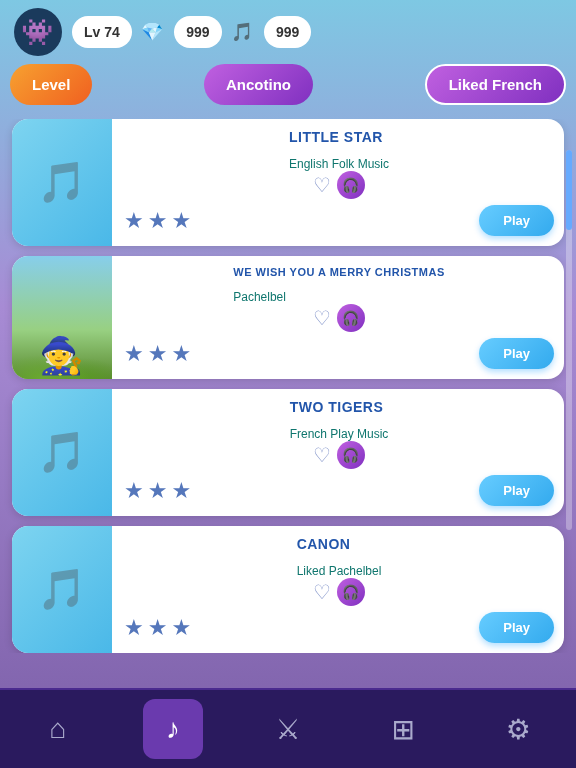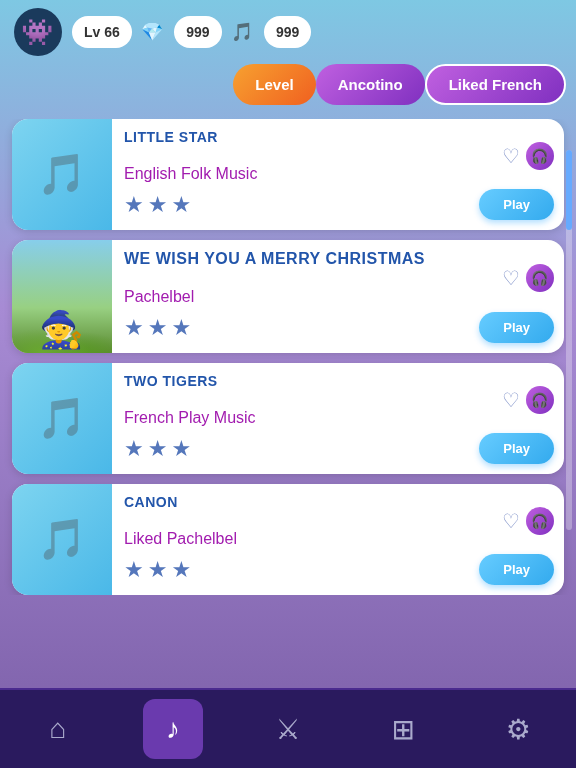--- a/index.html
+++ b/index.html
@@ -44,21 +44,21 @@
     .stat-bar span {
       font-size: 14px;
       font-weight: bold;
       color: #333;
     }
     .stat-icon { font-size: 18px; }
 
     
     .nav-tabs {
       display: flex;
-      justify-content: flex-end;
+      justify-content: space-between;
       gap: 0;
       margin-bottom: 14px;
       padding: 0 10px;
     }
     .tab-btn {
       border: none;
       border-radius: 22px;
       padding: 10px 22px;
       font-size: 15px;
       font-weight: bold;
@@ -102,41 +102,42 @@
       flex: 1;
       padding: 10px 10px 10px 12px;
       display: flex;
       flex-direction: column;
       justify-content: space-between;
     }
     .song-header {
       display: flex;
       align-items: center;
       justify-content: space-between;
+      flex-direction: column;
     }
     .song-title {
       font-size: 14px;
       font-weight: 900;
       color: #2255aa;
       text-transform: uppercase;
       letter-spacing: 0.5px;
     }
     .song-icons { display: flex; gap: 6px; align-items: center; }
     .heart-icon { font-size: 20px; color: #8899cc; }
     .headphone-icon {
       width: 28px; height: 28px;
       background: linear-gradient(135deg, #c060e0, #8030c0);
       border-radius: 50%;
       display: flex; align-items: center; justify-content: center;
       font-size: 14px; color: white;
     }
     .song-artist {
-      font-size: 16px;
-      color: #a21caf;
-      margin-top: 20px;
+      font-size: 12px;
+      color: #0f766e;
+      margin-top: 12px;
     }
     .song-footer {
       display: flex;
       align-items: center;
       justify-content: space-between;
       margin-top: 6px;
     }
     .stars { display: flex; gap: 4px; }
     .star { font-size: 22px; color: #5577bb; }
     .play-btn {
@@ -222,21 +223,21 @@
     }
   </style>
 </head>
 <body>
 
 <div class="header">
   <div class="avatar">
     <span>👾</span>
   </div>
   <div class="stat-bar">
-    <span>Lv 66</span>
+    <span>Lv 74</span>
   </div>
   <span class="stat-icon">💎</span>
   <div class="stat-bar">
     <span>999</span>
   </div>
   <span class="stat-icon">🎵</span>
   <div class="stat-bar">
     <span>999</span>
   </div>
 </div>
@@ -276,21 +277,21 @@
   </div>
 
   <div class="song-card">
     <div class="thumb-nature-scene">
       <div class="hills"></div>
       <span class="tree-person">🧙</span>
     </div>
     <div class="song-info">
       <div class="song-header">
         <div>
-          <div class="song-title" style="font-size:16px;">WE WISH YOU A MERRY CHRISTMAS</div>
+          <div class="song-title" style="font-size:11px;">WE WISH YOU A MERRY CHRISTMAS</div>
           <div class="song-artist">Pachelbel</div>
         </div>
         <div class="song-icons">
           <span class="heart-icon">♡</span>
           <div class="headphone-icon">🎧</div>
         </div>
       </div>
       <div class="song-footer">
         <div class="stars">
           <span class="star">★</span>

